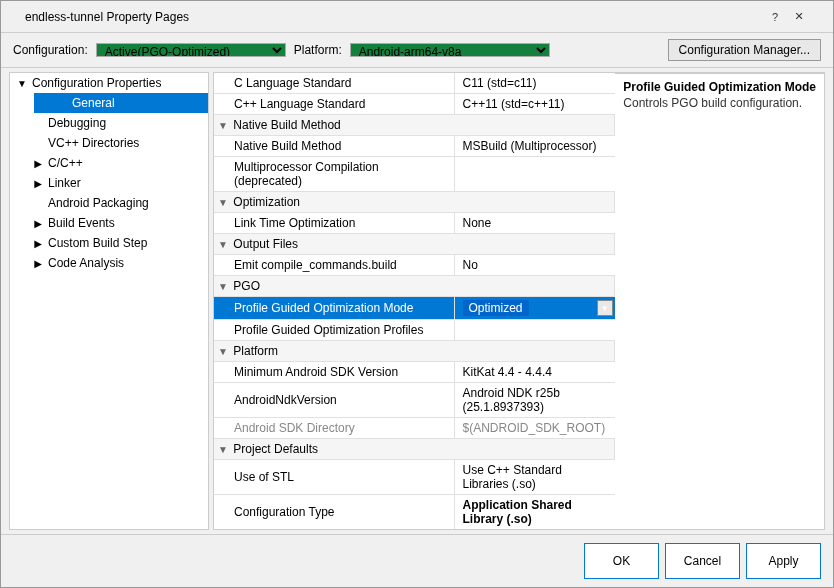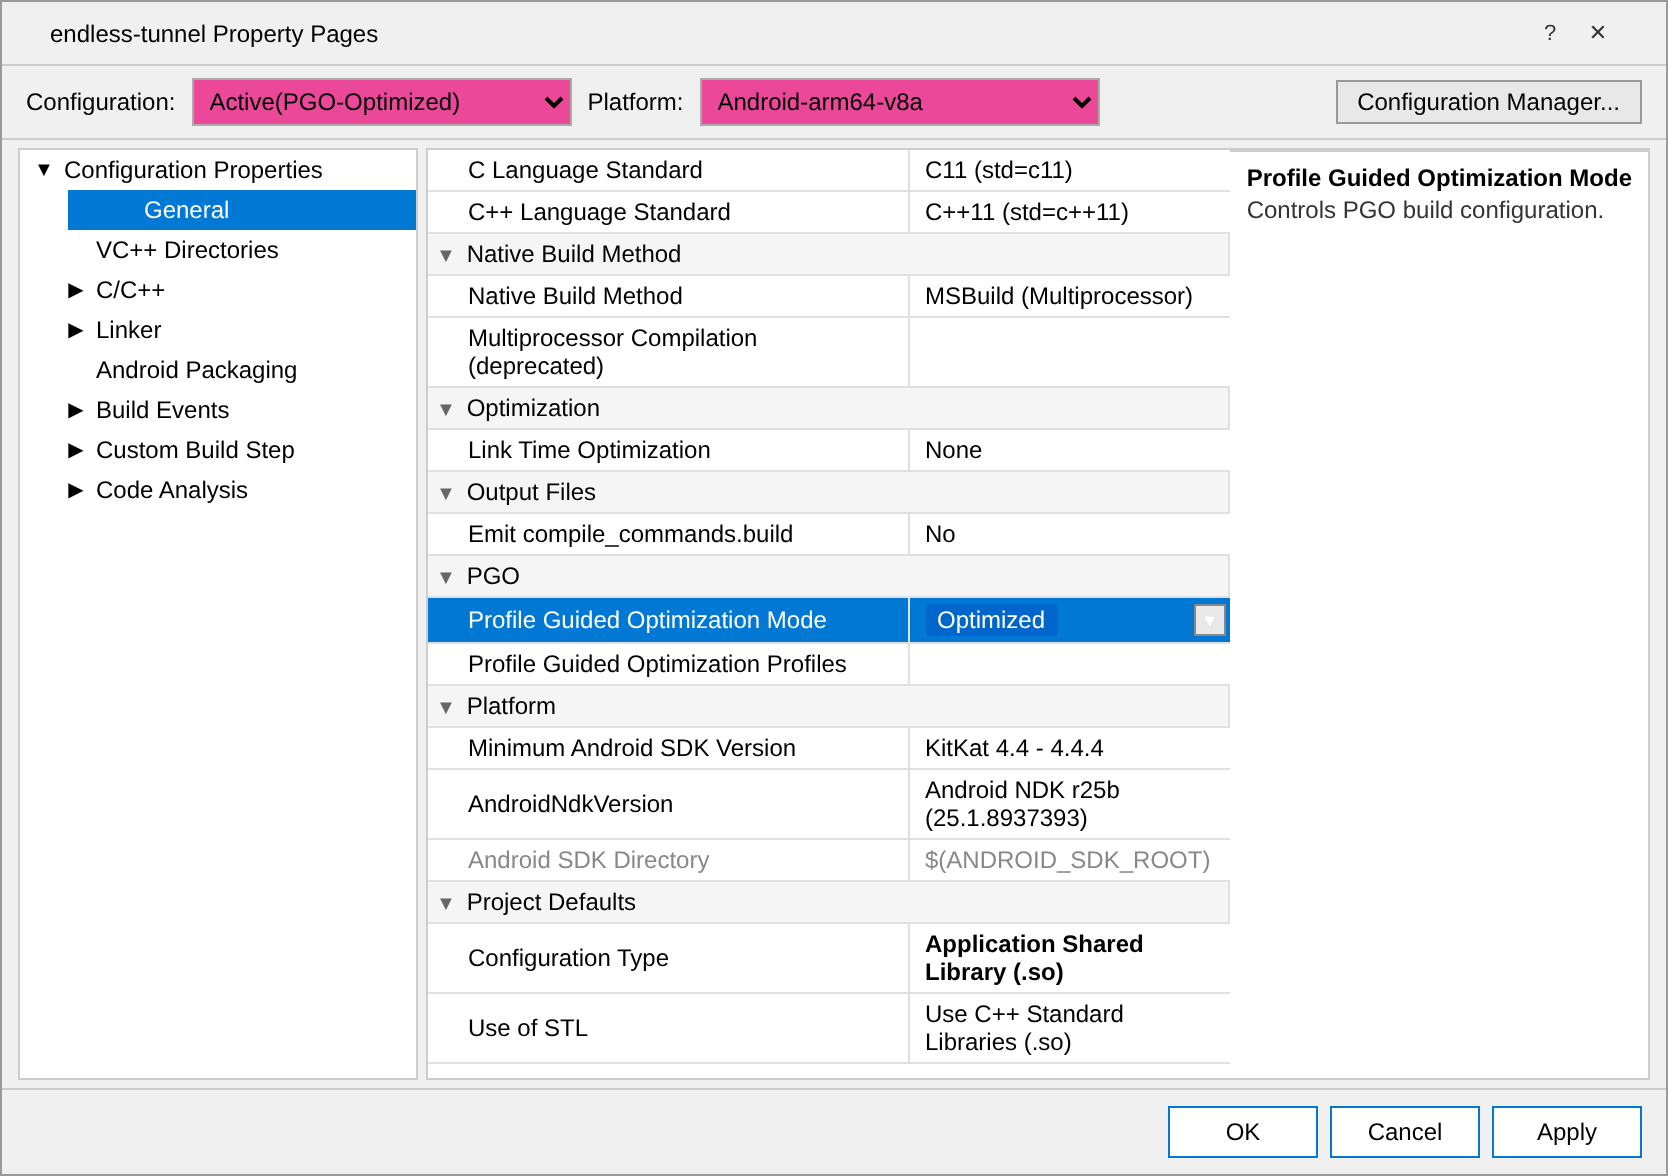--- a/index.html
+++ b/index.html
@@ -58,23 +58,23 @@
       border-bottom: 1px solid #ccc;
     }
     
     .config-label {
       font-size: 12px;
       color: #000;
       white-space: nowrap;
     }
     
     .config-select {
-      height: 24px;
+      height: 14px;
       border: 1px solid #aaa;
-      background: #ec4899;
+      background: #15803d;
       font-size: 12px;
       padding: 0 4px;
       cursor: pointer;
     }
     
     .config-select-config { width: 190px; }
     .config-select-platform { width: 200px; }
     
     .config-manager-btn {
       height: 22px;
@@ -242,21 +242,21 @@
     .bottom-buttons {
       display: flex;
       justify-content: flex-end;
       padding: 8px 12px;
       gap: 6px;
       border-top: 1px solid #ccc;
       background: #f0f0f0;
     }
     
     .dialog-btn {
-      height: 26px;
+      height: 36px;
       width: 75px;
       border: 1px solid #0078d4;
       background: #fff;
       font-size: 12px;
       cursor: pointer;
       color: #000;
     }
     
     .dialog-btn.primary {
       background: #fff;
@@ -295,20 +295,24 @@
       <div class="tree-item tree-indent-1">
         <span class="tree-item-icon">▼</span>
         <span>Configuration Properties</span>
       </div>
       <div class="tree-item tree-indent-2 selected">
         <span class="tree-item-icon"> </span>
         <span>General</span>
       </div>
       <div class="tree-item tree-indent-2">
         <span class="tree-item-icon"> </span>
+        <span>Debugging</span>
+      </div>
+      <div class="tree-item tree-indent-2">
+        <span class="tree-item-icon"> </span>
         <span>VC++ Directories</span>
       </div>
       <div class="tree-item tree-indent-2">
         <span class="tree-item-icon">▶</span>
         <span>C/C++</span>
       </div>
       <div class="tree-item tree-indent-2">
         <span class="tree-item-icon">▶</span>
         <span>Linker</span>
       </div>
@@ -412,26 +416,26 @@
             <td>Android SDK Directory</td>
             <td>$(ANDROID_SDK_ROOT)</td>
           </tr>
 
           <tr class="section-header">
             <td colspan="2">
               <span class="expand-icon">▼</span> Project Defaults
             </td>
           </tr>
           <tr class="prop-row">
+            <td>Use of STL</td>
+            <td>Use C++ Standard Libraries (.so)</td>
+          </tr>
+          <tr class="prop-row">
             <td>Configuration Type</td>
             <td><strong>Application Shared Library (.so)</strong></td>
-          </tr>
-          <tr class="prop-row">
-            <td>Use of STL</td>
-            <td>Use C++ Standard Libraries (.so)</td>
           </tr>
         </tbody>
           </table>
       </div>
 
       <div class="description-area">
         <div class="description-title">Profile Guided Optimization Mode</div>
         <div class="description-text">Controls PGO build configuration.</div>
       </div>
     </div>

